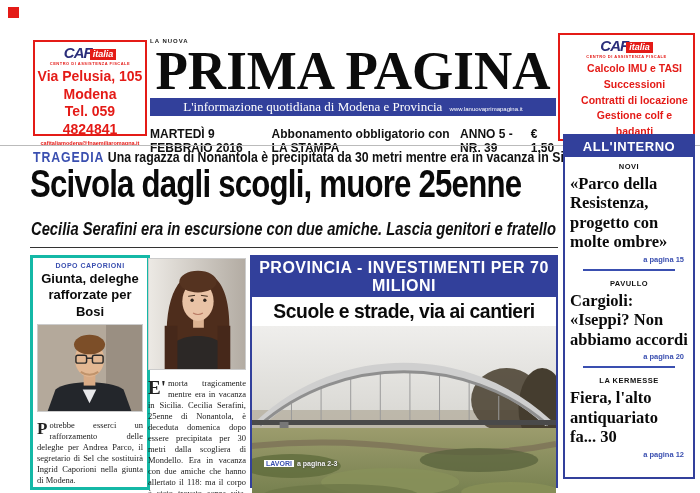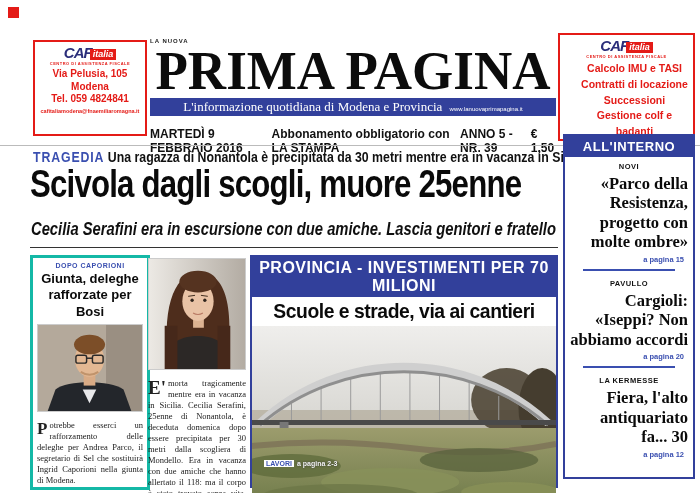--- a/index.html
+++ b/index.html
@@ -12,21 +12,21 @@
   .corner-mark { position:absolute; left:8px; top:7px; width:11px; height:11px; background:#e41b17; }
   .ad { position:absolute; border:2px solid #e41b17; background:#fff; text-align:center; padding:3px 2px; }
   .ad-left  { left:33px; top:40px;  width:114px; height:96px; }
   .ad-right { left:558px; top:33px; width:137px; height:108px; }
   .caf-logo { display:flex; align-items:flex-end; justify-content:center; line-height:1; margin-bottom:1px; }
   .caf-main { font-family:"Liberation Sans",sans-serif; font-weight:bold; font-style:italic;
               font-size:15px; color:#2b2e7a; letter-spacing:-1px; }
   .caf-sub  { background:#e41b17; color:#fff; font-weight:bold; font-style:italic;
               font-size:9px; padding:1px 3px; margin-left:-2px; }
   .caf-tag  { font-size:4px; color:#e41b17; font-weight:bold; letter-spacing:.5px; margin-bottom:2px; }
-  .ad-line  { color:#e41b17; font-weight:bold; font-size:10px; line-height:1.25; }
+  .ad-line  { color:#e41b17; font-weight:bold; font-size:14px; line-height:1.25; }
   .ad-right .ad-line { font-size:10.5px; line-height:1.5;margin-left:16px; }
   .ad-email { color:#e41b17; font-size:5.5px; font-weight:bold; margin-top:2px; }
   .masthead { position:absolute; left:150px; top:38px; width:406px; }
   .mast-over { font-size:6px; font-weight:bold; color:#222; letter-spacing:1px; }
   .mast-title { font-family:"Liberation Serif", serif; font-weight:bold; font-size:53px;
                 line-height:.98; letter-spacing:0; color:#0c0c0c; text-align:center;
                 transform:scaleY(1.04); transform-origin:top left; white-space:nowrap; }
   .mast-bar { margin-top:2px; background:#32409b; color:#fff; font-family:"Liberation Serif",serif;
               font-size:13px; text-align:center; padding:2px 0 3px; line-height:1; }
   .mast-site { font-size:6px; font-family:"Liberation Sans",sans-serif; margin-left:4px; }
@@ -79,21 +79,21 @@
 
   
   .sidebar { position:absolute; left:563px; top:134px; width:132px; height:345px;
              border:2px solid #32409b; background:#fff; display:flex; flex-direction:column; }
   .sidebar-header { background:#32409b; color:#fff; font-size:13px; font-weight:bold;
                     text-align:center; padding:3px 0; letter-spacing:.5px; }
   .sidebar-item { padding:5px 5px 2px; }
   .sidebar-item .kicker { font-size:7.5px; font-weight:bold; text-align:center;
                           letter-spacing:.5px; color:#111; }
   .sidebar-item .headline { font-family:"Liberation Serif",serif; font-weight:bold;
-                            font-size:16.5px; line-height:1.18; text-align:right;
+                            font-size:16.5px; line-height:1.18; text-align:left;
                             color:#0a0a0a; margin-top:3px; }
   .sidebar-item .ref { font-size:7.5px; font-weight:bold; color:#3a4fb0; text-align:right;
                        margin-top:3px; padding-right:4px; }
   .sidebar-divider { height:2px; background:#3a4fb0; margin:3px 18px; }
 </style>
 </head>
 <body>
 
 <div class="page">
 
@@ -126,22 +126,22 @@
     </div>
   </div>
 
   <div class="ad ad-right">
     <div class="caf-logo">
       <span class="caf-main">CAF</span>
       <span class="caf-sub">italia</span>
     </div>
     <div class="caf-tag">CENTRO DI ASSISTENZA FISCALE</div>
     <div class="ad-line">Calcolo IMU e TASI</div>
+    <div class="ad-line">Successioni</div>
     <div class="ad-line">Contratti di locazione</div>
-    <div class="ad-line">Successioni</div>
     <div class="ad-line">Gestione colf e badanti</div>
   </div>
 
   <div class="header-rule"></div>
 
   <div class="lead-kicker">
     <span class="k1">TRAGEDIA</span>
     <span class="k2">Una ragazza di Nonantola è precipitata da 30 metri mentre era in vacanza in Sicilia</span>
   </div>
   <div class="lead-headline">Scivola dagli scogli, muore 25enne</div>

